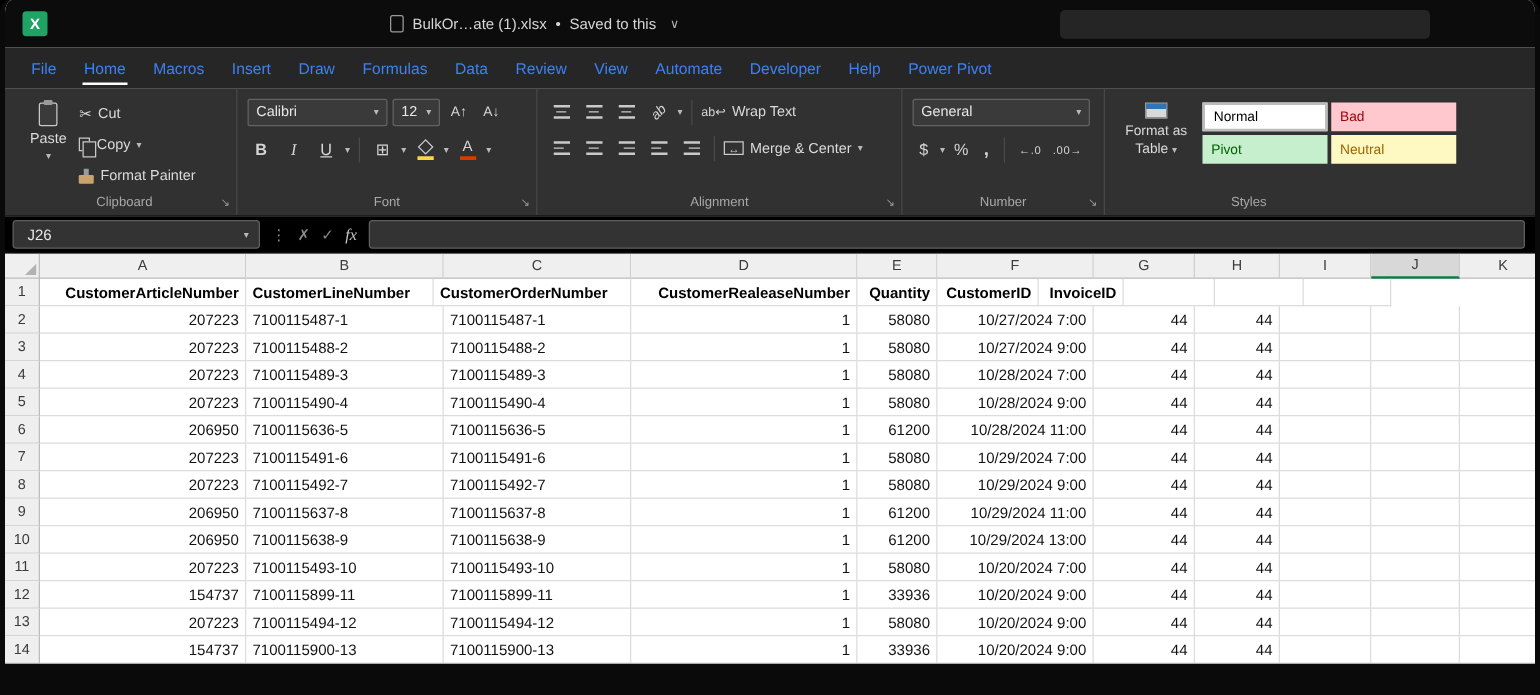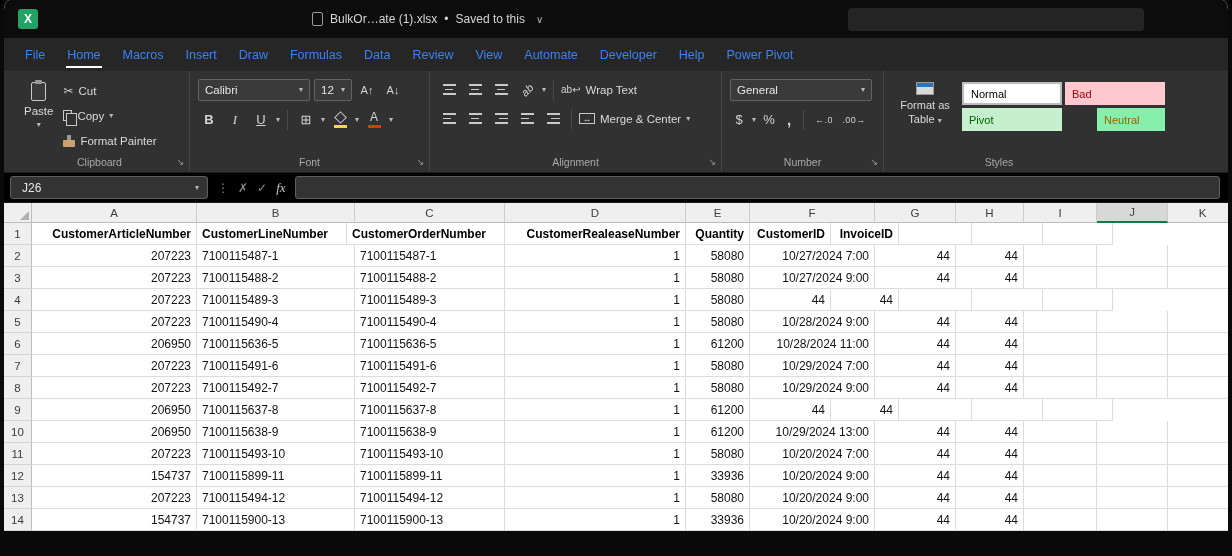--- a/index.html
+++ b/index.html
@@ -345,21 +345,21 @@
         <span class="fat-ico"></span>
         <span class="two-line">
           <span>Format as</span><br>
           <span>Table</span> <span class="chev">▾</span>
         </span>
       </div>
       <div class="gallery">
         <div class="gcell sel" style="background: rgb(255, 255, 255); color: rgb(0, 0, 0);">Normal</div>
         <div class="gcell" style="background: rgb(255, 199, 206); color: rgb(156, 0, 6);">Bad</div>
         <div class="gcell" style="background: rgb(198, 239, 206); color: rgb(0, 97, 0);">Pivot</div>
-        <div class="gcell" style="background: #86efac; color: rgb(156, 101, 0); margin-left: 32px;">Neutral</div>
+        <div class="gcell" style="background: #fef9c3; color: rgb(156, 101, 0);">Neutral</div>
       </div>
       <span class="glabel" style="left:55px;right:auto;width:120px">Styles</span>
     </div>
   </div>
 
   <div class="fbar">
     <div class="namebox">
       <span>J26</span>
       <span class="chev">▾</span>
     </div>
@@ -426,20 +426,21 @@
         <div class="g-cell" style="width: 71px;"></div>
         <div class="g-cell" style="width: 70px;"></div>
       </div>
       <div class="g-row">
         <div class="g-rowhdr">4</div>
         <div class="g-cell ar" style="width: 165px;">207223</div>
         <div class="g-cell" style="width: 158px;">7100115489-3</div>
         <div class="g-cell" style="width: 150px;">7100115489-3</div>
         <div class="g-cell ar" style="width: 181px;">1</div>
         <div class="g-cell ar" style="width: 64px;">58080</div>
+        <div class="g-cell ar" style="width: 125px;">10/28/2024 7:00</div>
         <div class="g-cell ar" style="width: 81px;">44</div>
         <div class="g-cell ar" style="width: 68px;">44</div>
         <div class="g-cell" style="width: 73px;"></div>
         <div class="g-cell" style="width: 71px;"></div>
         <div class="g-cell" style="width: 70px;"></div>
       </div>
       <div class="g-row">
         <div class="g-rowhdr">5</div>
         <div class="g-cell ar" style="width: 165px;">207223</div>
         <div class="g-cell" style="width: 158px;">7100115490-4</div>
@@ -495,20 +496,21 @@
         <div class="g-cell" style="width: 71px;"></div>
         <div class="g-cell" style="width: 70px;"></div>
       </div>
       <div class="g-row">
         <div class="g-rowhdr">9</div>
         <div class="g-cell ar" style="width: 165px;">206950</div>
         <div class="g-cell" style="width: 158px;">7100115637-8</div>
         <div class="g-cell" style="width: 150px;">7100115637-8</div>
         <div class="g-cell ar" style="width: 181px;">1</div>
         <div class="g-cell ar" style="width: 64px;">61200</div>
+        <div class="g-cell ar" style="width: 125px;">10/29/2024 11:00</div>
         <div class="g-cell ar" style="width: 81px;">44</div>
         <div class="g-cell ar" style="width: 68px;">44</div>
         <div class="g-cell" style="width: 73px;"></div>
         <div class="g-cell" style="width: 71px;"></div>
         <div class="g-cell" style="width: 70px;"></div>
       </div>
       <div class="g-row">
         <div class="g-rowhdr">10</div>
         <div class="g-cell ar" style="width: 165px;">206950</div>
         <div class="g-cell" style="width: 158px;">7100115638-9</div>

